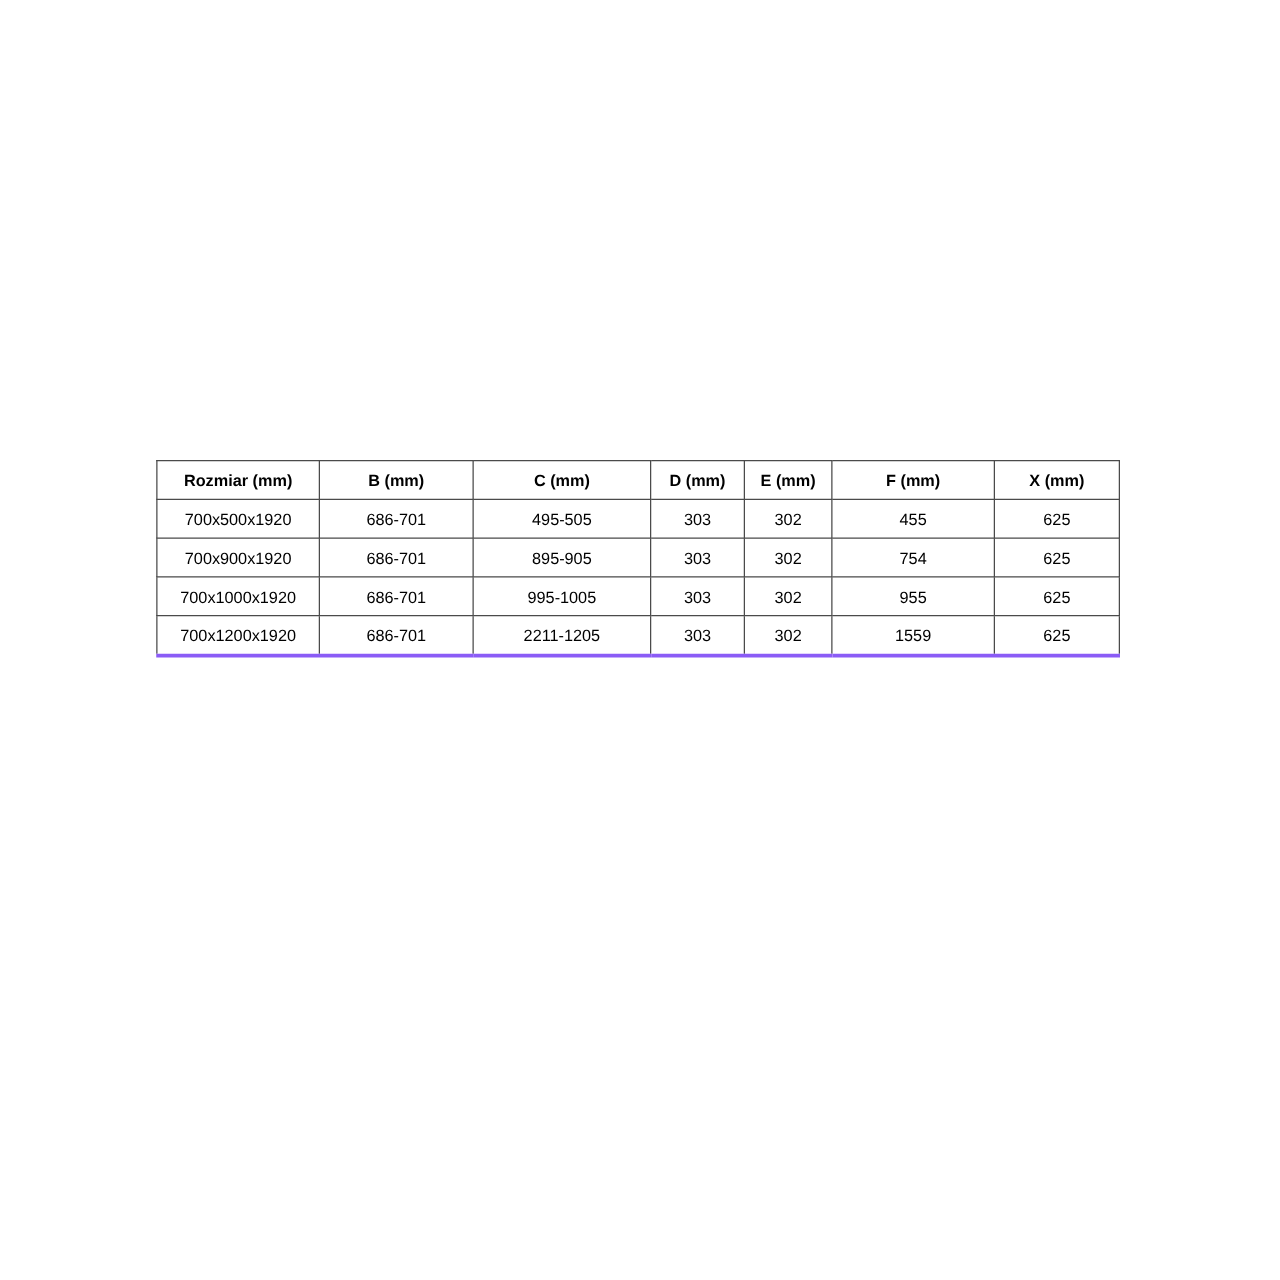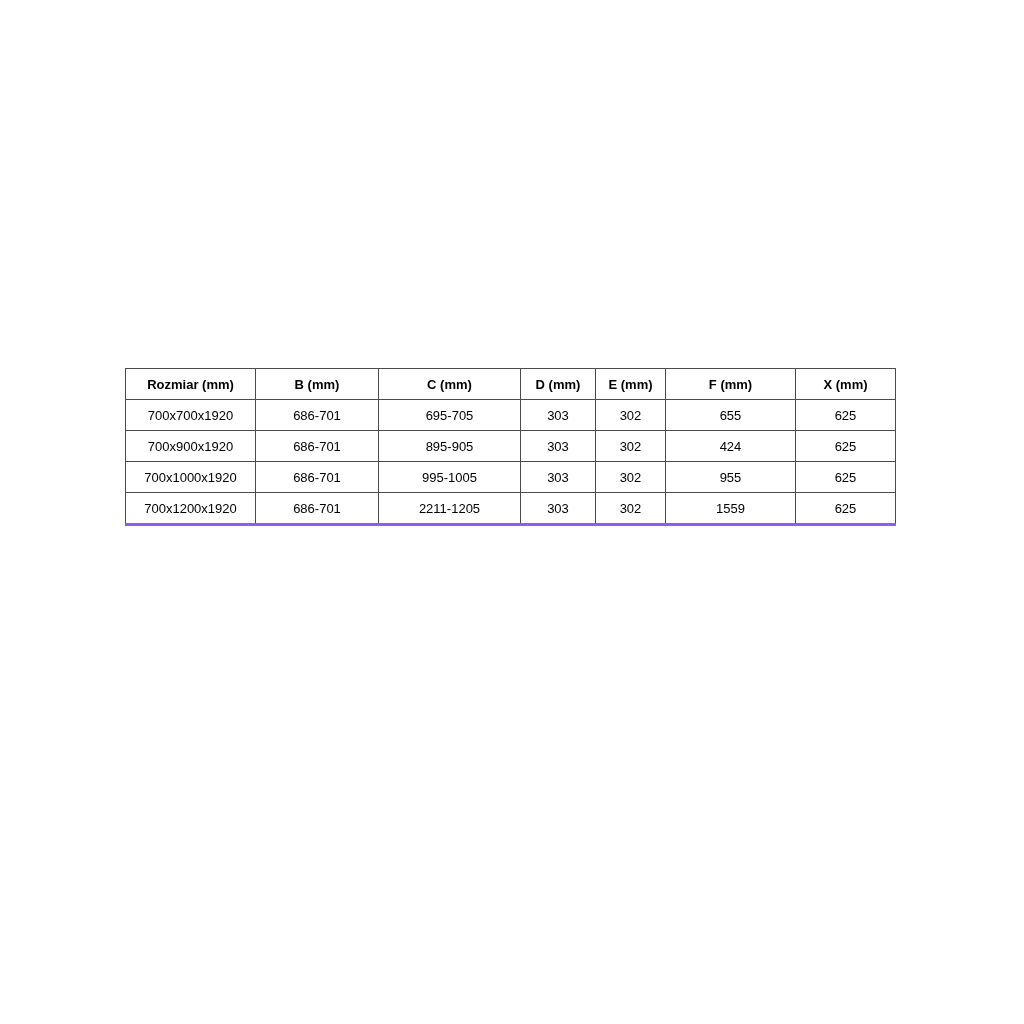--- a/index.html
+++ b/index.html
@@ -62,35 +62,35 @@
           <th>B (mm)</th>
           <th>C (mm)</th>
           <th>D (mm)</th>
           <th>E (mm)</th>
           <th>F (mm)</th>
           <th>X (mm)</th>
         </tr>
     </thead>
     <tbody>
         <tr>
-          <td>700x700x1920</td>
+          <td>700x500x1920</td>
           <td>686-701</td>
-          <td>695-705</td>
+          <td>495-505</td>
           <td>303</td>
           <td>302</td>
-          <td>655</td>
+          <td>455</td>
           <td>625</td>
         </tr>
         <tr>
           <td>700x900x1920</td>
           <td>686-701</td>
           <td>895-905</td>
           <td>303</td>
           <td>302</td>
-          <td>424</td>
+          <td>754</td>
           <td>625</td>
         </tr>
         <tr>
           <td>700x1000x1920</td>
           <td>686-701</td>
           <td>995-1005</td>
           <td>303</td>
           <td>302</td>
           <td>955</td>
           <td>625</td>

